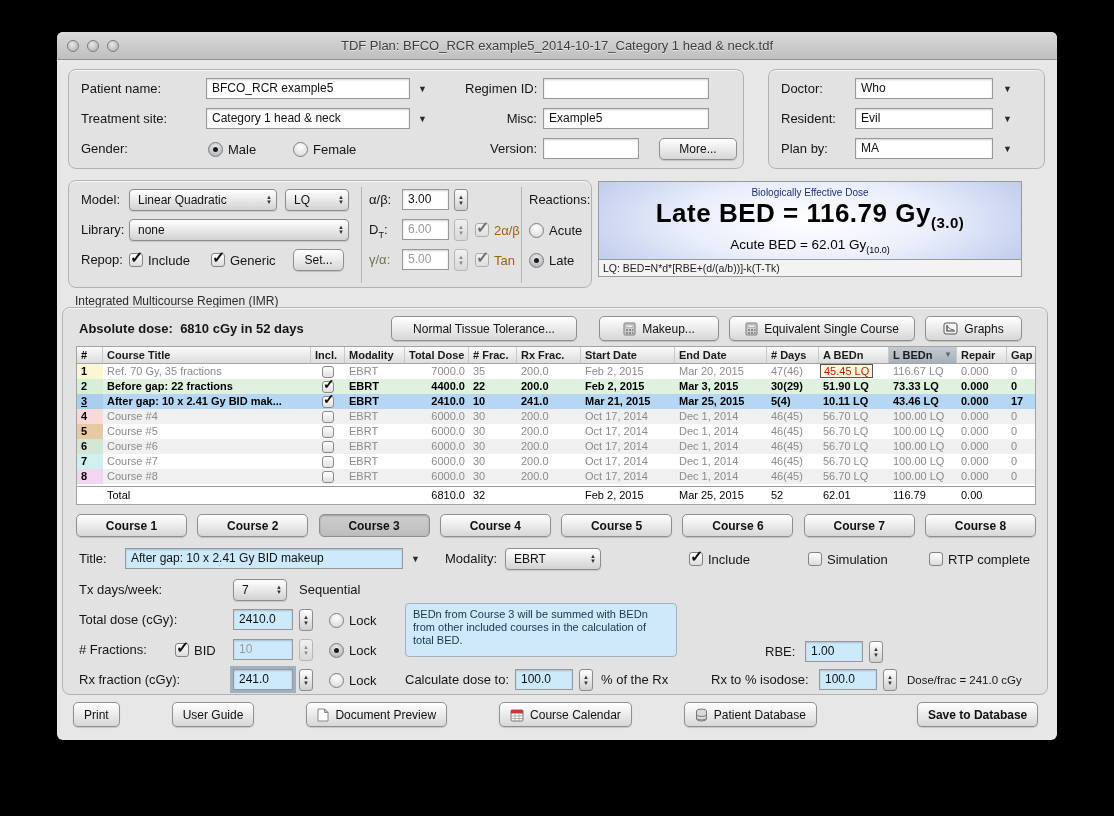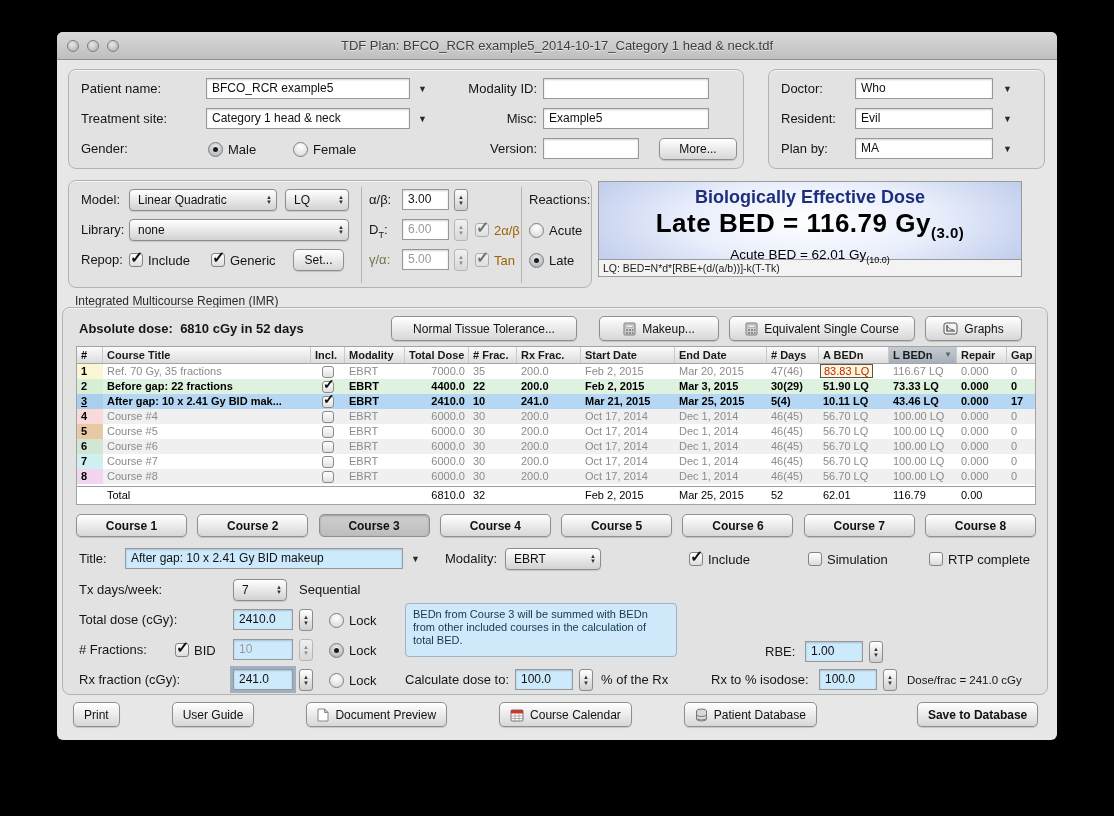--- a/index.html
+++ b/index.html
@@ -33,21 +33,21 @@
   .cb-row.dim { color:#a16207; }
   .radio { width:15px; height:15px; border:1px solid #7f7f7f; border-radius:50%; background:radial-gradient(circle at 50% 30%, #ffffff, #d4d4d4); position:relative; flex:none; }
   .radio.on { background:radial-gradient(circle at 50% 35%, #f2f2f2, #9fa6ad); }
   .radio.on::after { content:""; position:absolute; left:4px; top:4px; width:5px; height:5px; border-radius:50%; background:#1c1c1c; }
   .radio-row { position:absolute; display:flex; align-items:center; gap:5px; font-size:13px; color:#151515; height:22px; }
 
   .vdiv { position:absolute; width:1px; background:#b5b5b5; }
 
   .bed-wrap { position:absolute; left:541px; top:121px; width:424px; border:1px solid #9b9b9b; background:#f3f3f3; }
   .bed-main { height:78px; background:radial-gradient(ellipse 75% 130% at 50% 50%, #ffffff 0%, #e9eefb 40%, #bac8ea 82%, #9db1dd 100%); border-bottom:1px solid #9b9b9b; text-align:center; padding-top:5px; }
-  .bed-title { font-size:18px; font-weight:bold; color:#1d2f7c; }
+  .bed-title { font-size:10px; font-weight:normal; color:#1d2f7c; }
   .bed-late { font-size:26px; font-weight:bold; color:#000; line-height:30px; letter-spacing:0.5px; }
   .bed-late sub { font-size:15px; }
   .bed-acute { font-size:13.5px; color:#000; line-height:14px; }
   .bed-acute sub { font-size:9px; }
   .bed-formula { font-size:10.5px; color:#222; padding:2px 4px; background:#f3f3f3; }
 
   .btn { position:absolute; height:25px; background:linear-gradient(#ffffff,#d7d7d7); border:1px solid #8f8f8f; border-radius:5px; display:flex; align-items:center; justify-content:center; gap:6px; font-size:12px; color:#111; box-shadow:0 1px 1px rgba(0,0,0,.15); white-space:nowrap; padding:0 10px; }
   .btn.bold { font-weight:bold;margin-left:48px; }
 
   .coursebtns { position:absolute; left:13px; top:206px; width:960px; display:flex; justify-content:space-between; }
@@ -98,21 +98,21 @@
     </div>
     <div class="title-text">TDF Plan: BFCO_RCR example5_2014-10-17_Category 1 head &amp; neck.tdf</div>
   </div>
 
   <div class="content">
 
     <div class="groupbox" style="left:11px; top:9px; width:676px; height:100px;">
       <div class="lbl" style="left:12px; top:8px;">Patient name:</div>
       <div class="tf" style="left:137px; top:8px; width:204px;">BFCO_RCR example5</div>
       <div class="combo-arrow" style="left:349px; top:8px;">▼</div>
-      <div class="lbl r" style="left:396px; top:8px; width:72px;">Modality ID:</div>
+      <div class="lbl r" style="left:396px; top:8px; width:72px;">Regimen ID:</div>
       <div class="tf" style="left:474px; top:8px; width:166px;"></div>
 
       <div class="lbl" style="left:12px; top:38px;">Treatment site:</div>
       <div class="tf" style="left:137px; top:38px; width:204px;">Category 1 head &amp; neck</div>
       <div class="combo-arrow" style="left:349px; top:38px;">▼</div>
       <div class="lbl r" style="left:396px; top:38px; width:72px;">Misc:</div>
       <div class="tf" style="left:474px; top:38px; width:166px;">Example5</div>
 
       <div class="lbl" style="left:12px; top:68px;">Gender:</div>
       <div class="radio-row" style="left:139px; top:68px;">
@@ -308,21 +308,21 @@
                 <span class="tcell c-incl">
                   <span class="mini-cb"></span>
                 </span>
                 <span class="tcell c-mod">EBRT</span>
                 <span class="tcell c-dose">7000.0</span>
                 <span class="tcell c-frac">35</span>
                 <span class="tcell c-rx">200.0</span>
                 <span class="tcell c-start">Feb 2, 2015</span>
                 <span class="tcell c-end">Mar 20, 2015</span>
                 <span class="tcell c-days">47(46)</span>
-                <span class="tcell c-abed"><span class="abed-alert">83.83 LQ</span></span>
+                <span class="tcell c-abed"><span class="abed-alert">45.45 LQ</span></span>
                 <span class="tcell c-lbed">116.67 LQ</span>
                 <span class="tcell c-rep">0.000</span>
                 <span class="tcell c-gap">0</span>
               </div>
               <div class="trow green">
                 <span class="tcell c-num" style="background: rgb(214, 239, 214);">2</span>
                 <span class="tcell c-title">Before gap: 22 fractions</span>
                 <span class="tcell c-incl">
                   <span class="mini-cb checked"></span>
                 </span>

